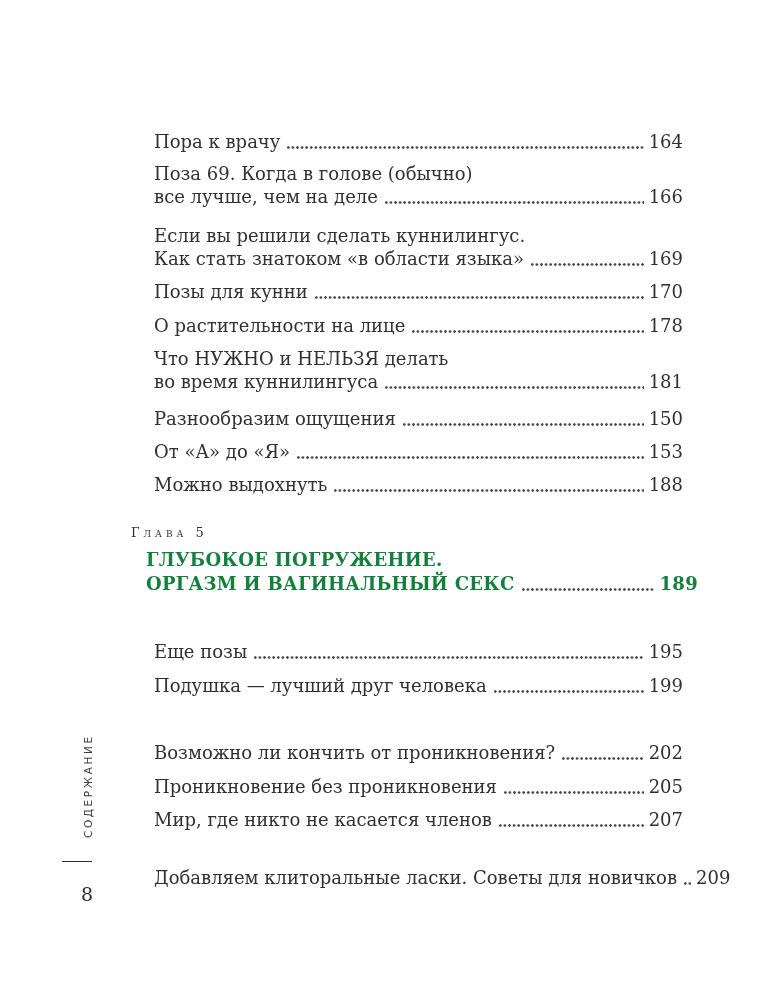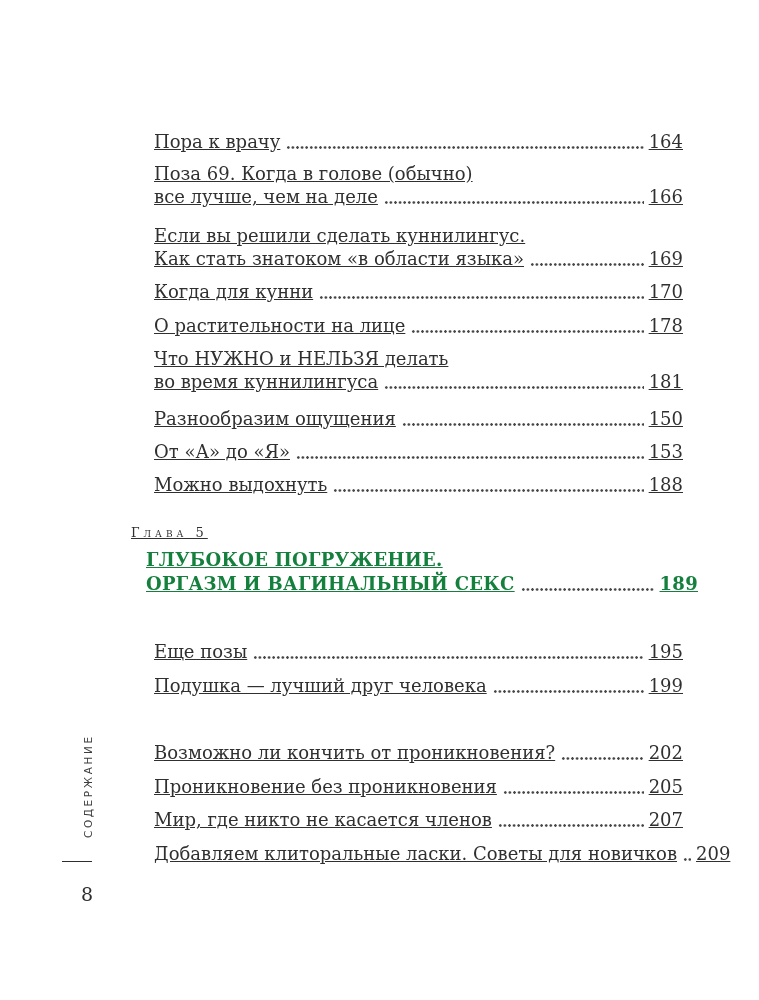--- a/index.html
+++ b/index.html
@@ -4,21 +4,21 @@
 <style>
   html,body { margin:0; padding:0; background:#e8e8e8; }
   .page {
     position:relative; width:759px; height:1000px; margin:0 auto;
     background:#ffffff; overflow:hidden;
     font-family:"DejaVu Serif", serif; color:#303030;
   }
   .row {
     position:absolute; left:154px; width:529px;
     display:flex; align-items:flex-end;
-    font-size:18px; line-height:23px; white-space:nowrap;text-decoration:underline;
+    font-size:18px; line-height:23px; white-space:nowrap;
   }
   .row .t { flex:0 0 auto; }
   .row .dots {
     flex:1 1 auto; align-self:flex-end;
     height:5px; margin:0 3px 3px 6px; min-width:8px;
     background-image:radial-gradient(circle, #474747 1.05px, rgba(0,0,0,0) 1.5px);
     background-size:4.6px 5px; background-repeat:repeat-x; background-position:0 50%;
   }
   .row .pg { flex:0 0 auto; margin-left:2px; }
   .chapter-label {
@@ -66,21 +66,21 @@
   <div class="row" style="top:224px">
     <span class="t">Если вы решили сделать куннилингус.</span>
   </div>
   <div class="row" style="top:247px">
     <span class="t">Как стать знатоком «в области языка»</span>
     <span class="dots"></span>
     <span class="pg">169</span>
   </div>
 
   <div class="row" style="top:280px">
-    <span class="t">Когда для кунни</span>
+    <span class="t">Позы для кунни</span>
     <span class="dots"></span>
     <span class="pg">170</span>
   </div>
 
   <div class="row" style="top:314px">
     <span class="t">О растительности на лице</span>
     <span class="dots"></span>
     <span class="pg">178</span>
   </div>
 
@@ -148,21 +148,21 @@
     <span class="dots"></span>
     <span class="pg">205</span>
   </div>
 
   <div class="row" style="top:808px">
     <span class="t">Мир, где никто не касается членов</span>
     <span class="dots"></span>
     <span class="pg">207</span>
   </div>
 
-  <div class="row" style="top:842px">
+  <div class="row" style="top:866px">
     <span class="t">Добавляем клиторальные ласки. Советы для новичков</span>
     <span class="dots"></span>
     <span class="pg">209</span>
   </div>
 
   <div class="side-label">СОДЕРЖАНИЕ</div>
   <div class="footer-rule"></div>
   <div class="footer-page">8</div>
 
 </div>

